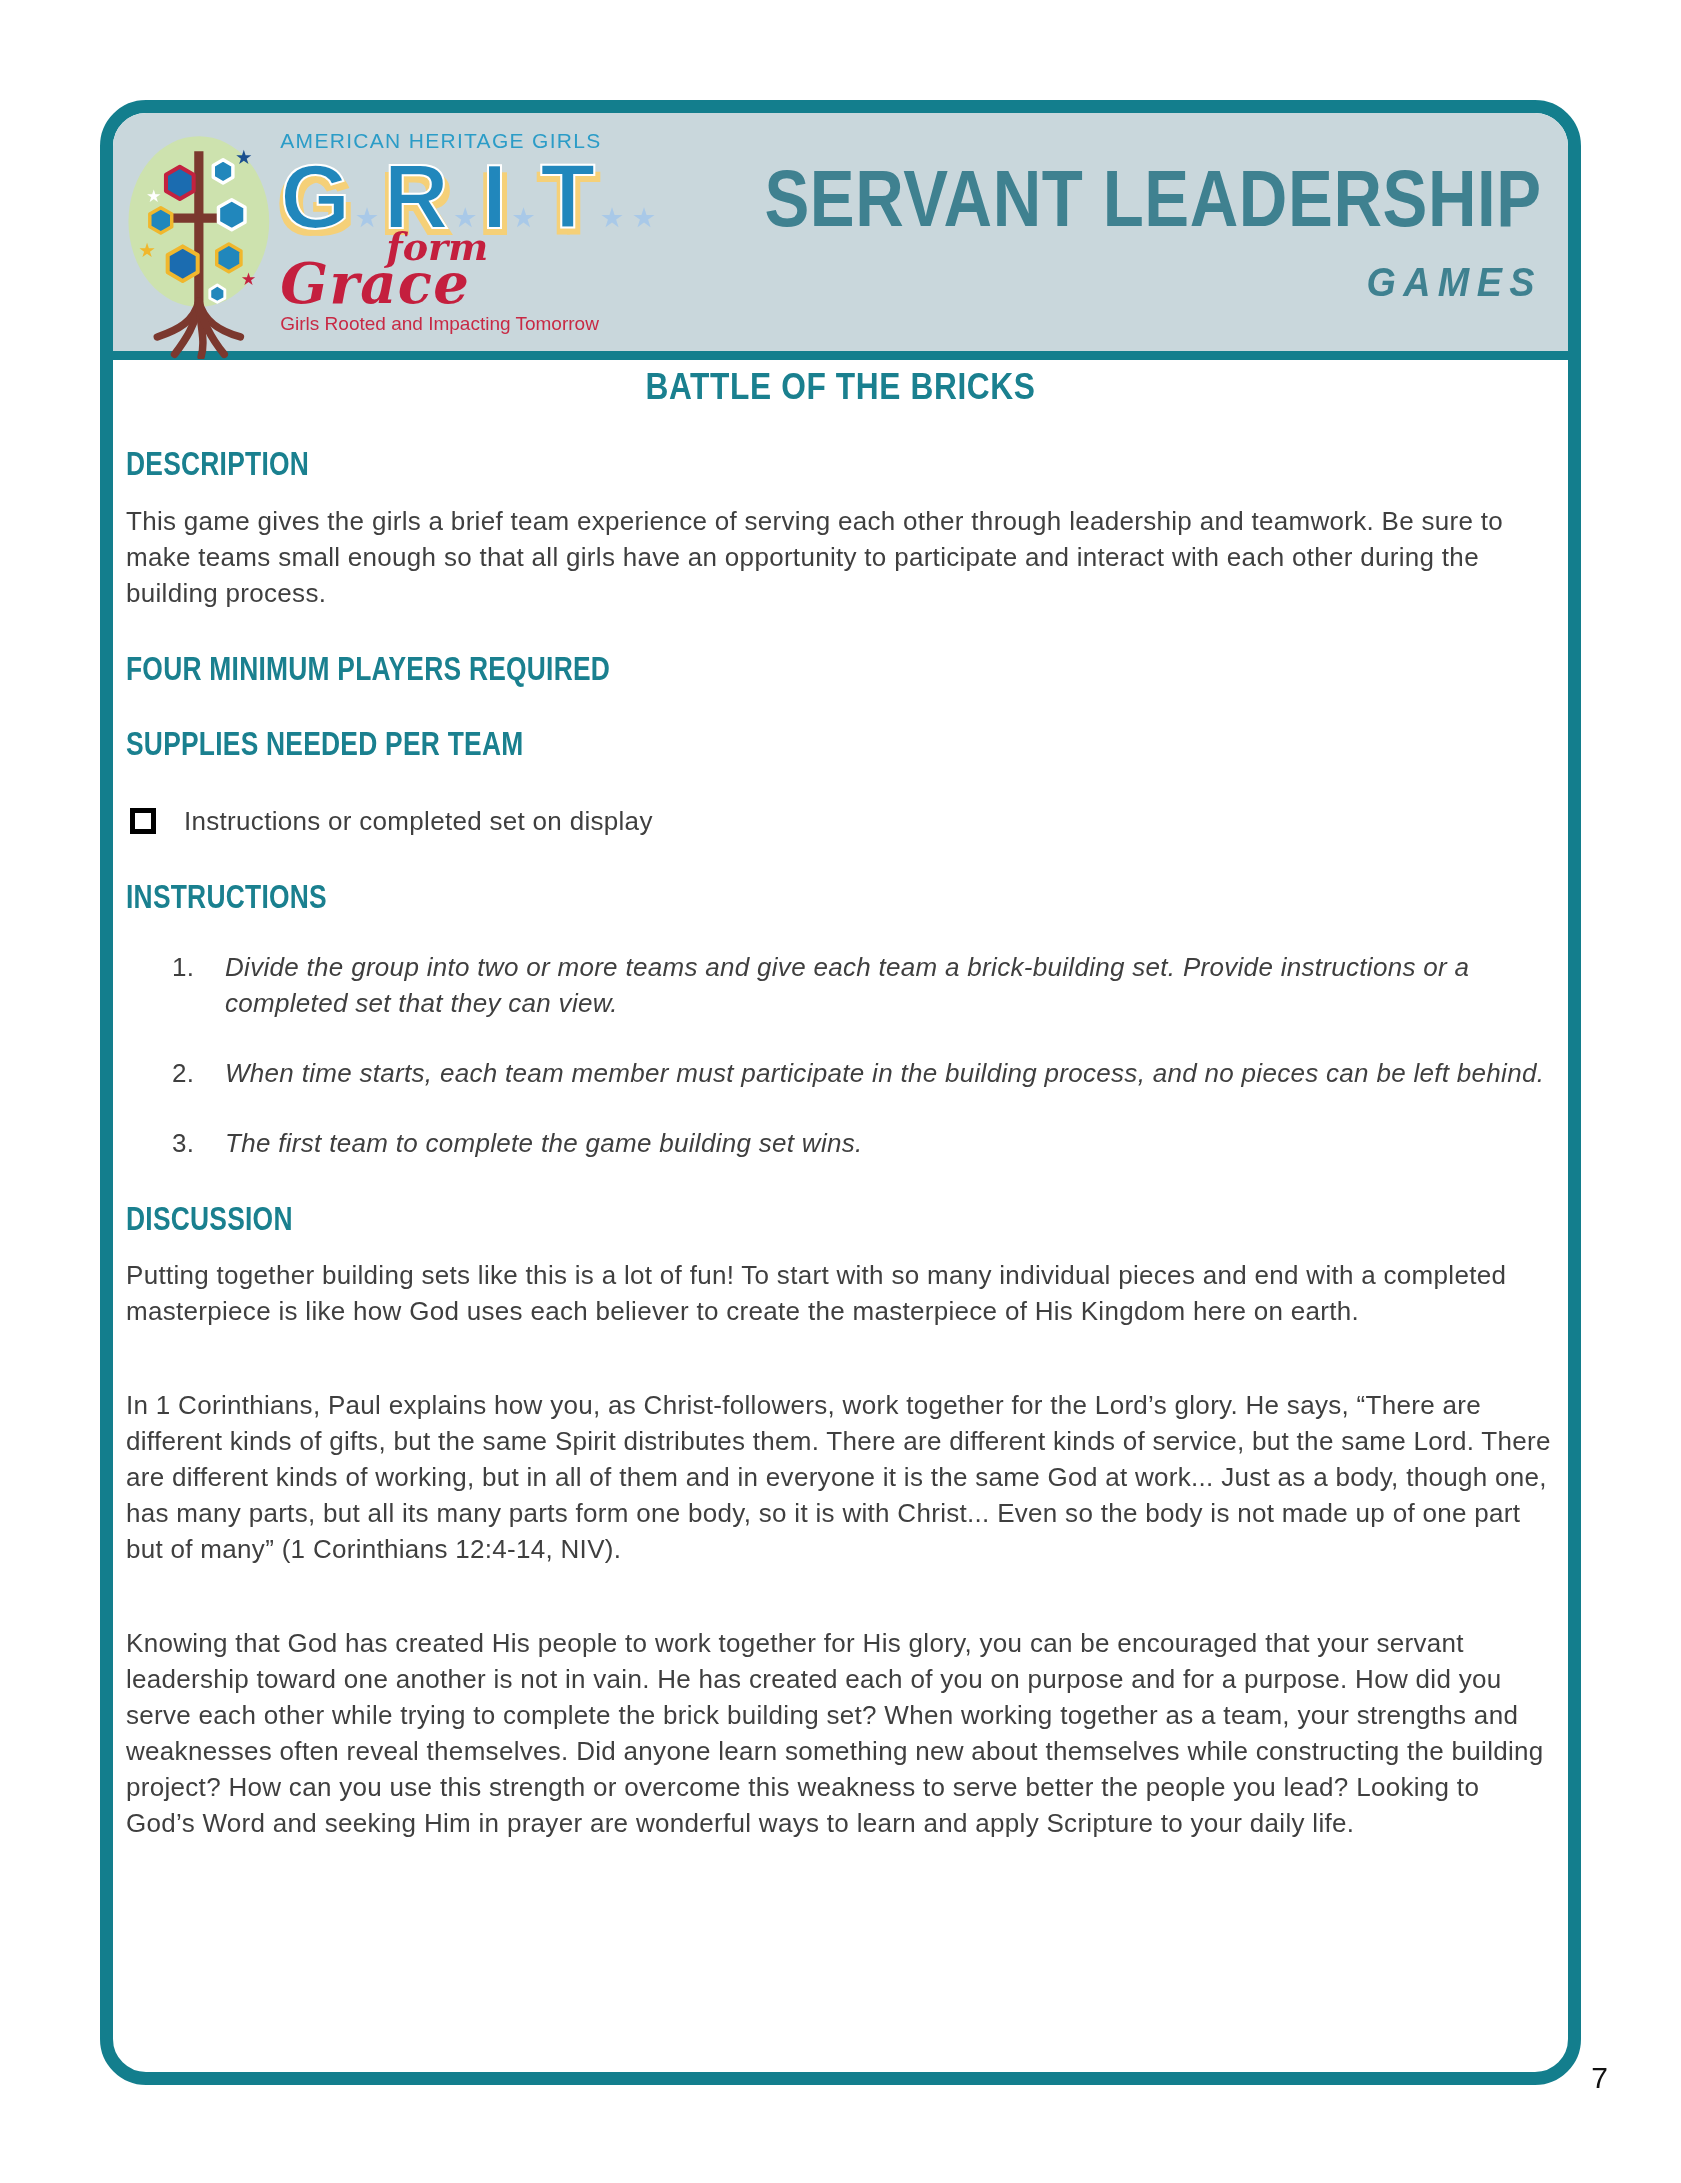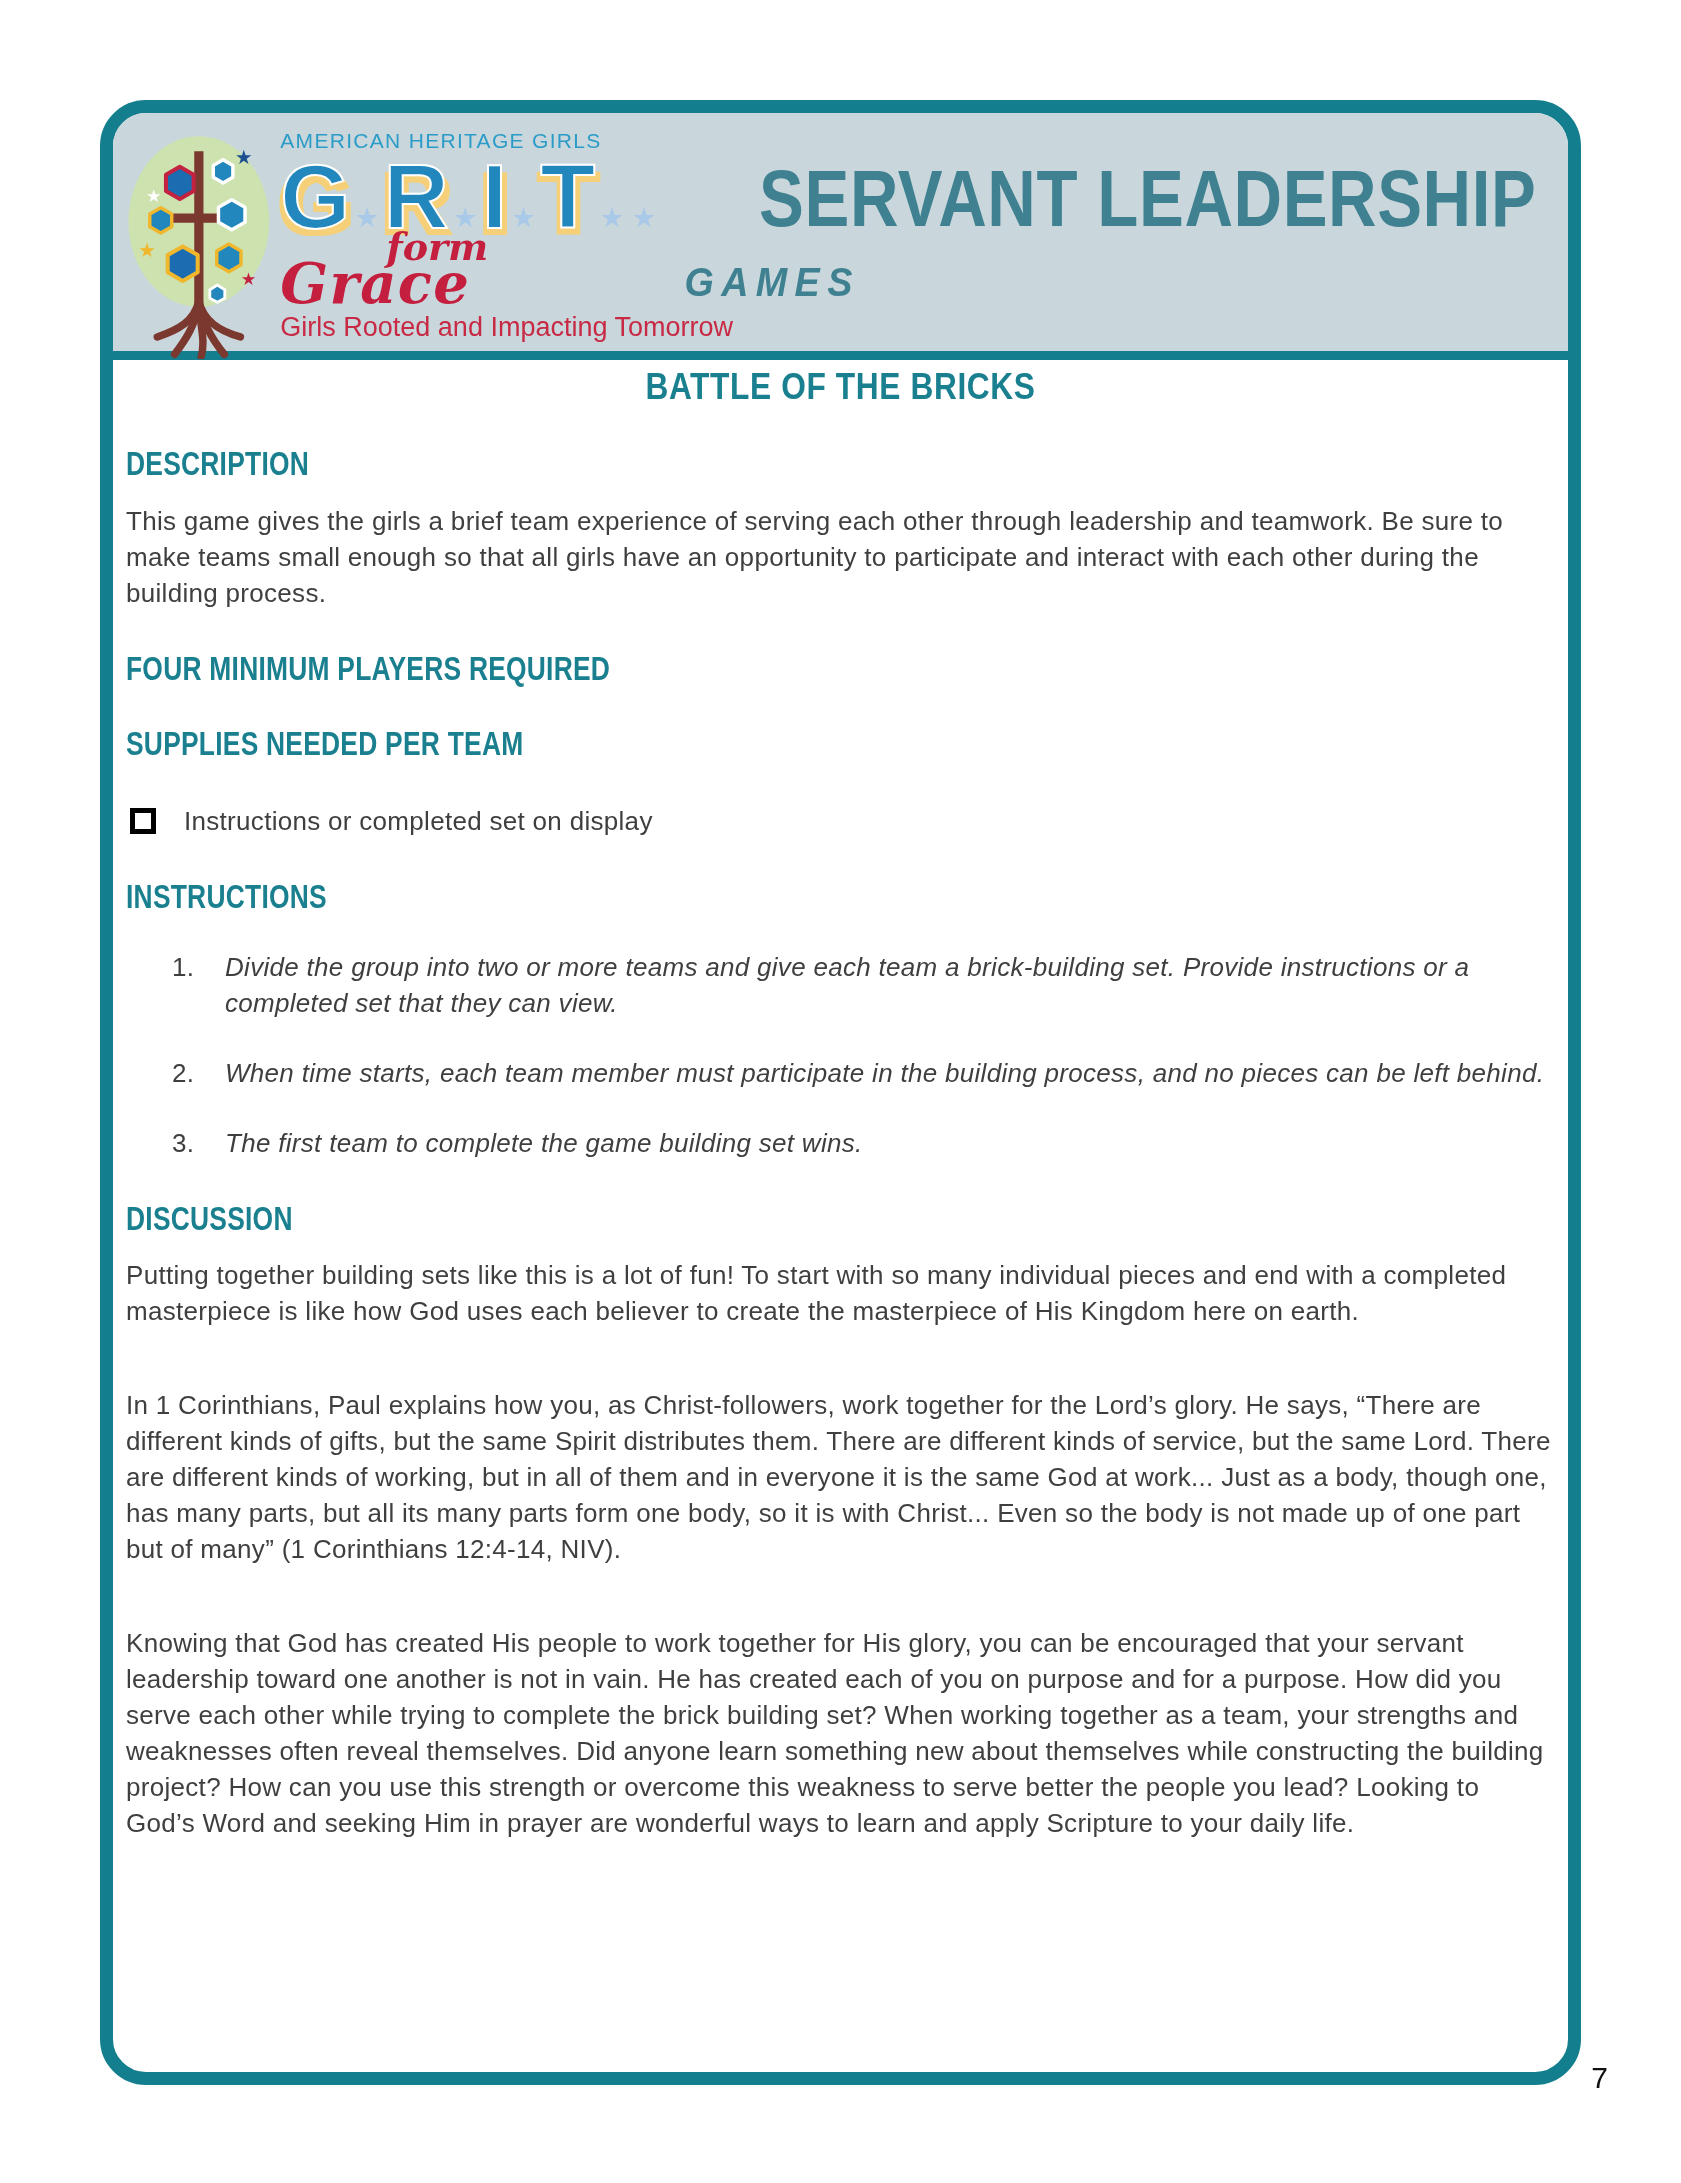--- a/index.html
+++ b/index.html
@@ -16,22 +16,22 @@
   .org{font-size:21px;font-weight:normal;letter-spacing:1.3px;color:#2B9CC7;white-space:nowrap;}
   .grit{display:flex;align-items:baseline;margin-top:4px;font-weight:bold;
         font-size:90px;color:#2187BC;letter-spacing:1.3px;line-height:.95;
         text-shadow:6px 6.6px 0 #F5D078,-4.6px 6.6px 0 #F5D078;-webkit-text-stroke:2px #ffffff;}
   .grit .st{font-size:24px;color:#A9C9E8;margin:0 4.6px;text-shadow:none;
             -webkit-text-stroke:0;align-self:flex-end;padding-bottom:10.6px;}
   .withgrace{margin-top:-9.2px;color:#C41F3E;font-family:"DejaVu Serif",serif;
              font-style:italic;font-weight:bold;line-height:.85;}
   .with{display:block;font-size:38px;margin-left:106px;}
   .grace{display:block;font-size:56px;letter-spacing:1.3px;margin-top:-4px;}
-  .tagline{font-size:27px;color:#C82944;margin-top:6.6px;white-space:nowrap;}
-  .titles{flex:1;text-align:left;padding:46px 26px 0 0;color:#3F8190;}
+  .tagline{font-size:19px;color:#C82944;margin-top:6.6px;white-space:nowrap;}
+  .titles{flex:1;text-align:right;padding:46px 26px 0 0;color:#3F8190;}
   .servant{font-size:80px;font-weight:bold;line-height:1;letter-spacing:0.7px;
            transform:scaleX(.84);transform-origin:100% 50%;white-space:nowrap;}
   .games{font-size:41px;font-style:italic;font-weight:bold;letter-spacing:8px;
          margin-top:20px;transform:scaleX(.92);transform-origin:100% 50%;}
   
   .content{padding:6.6px 13px 0 13px;color:#3F3F3F;font-size:26px;
            letter-spacing:0.3px;line-height:36px;}
   .doc-title{margin:0;text-align:center;font-size:36px;font-weight:bold;color:#1A808F;
              letter-spacing:0.7px;line-height:1.1;transform:scaleX(.88);transform-origin:50% 50%;}
   .content h2{margin:41px 0 0 0;font-size:33px;font-weight:bold;color:#1A808F;

